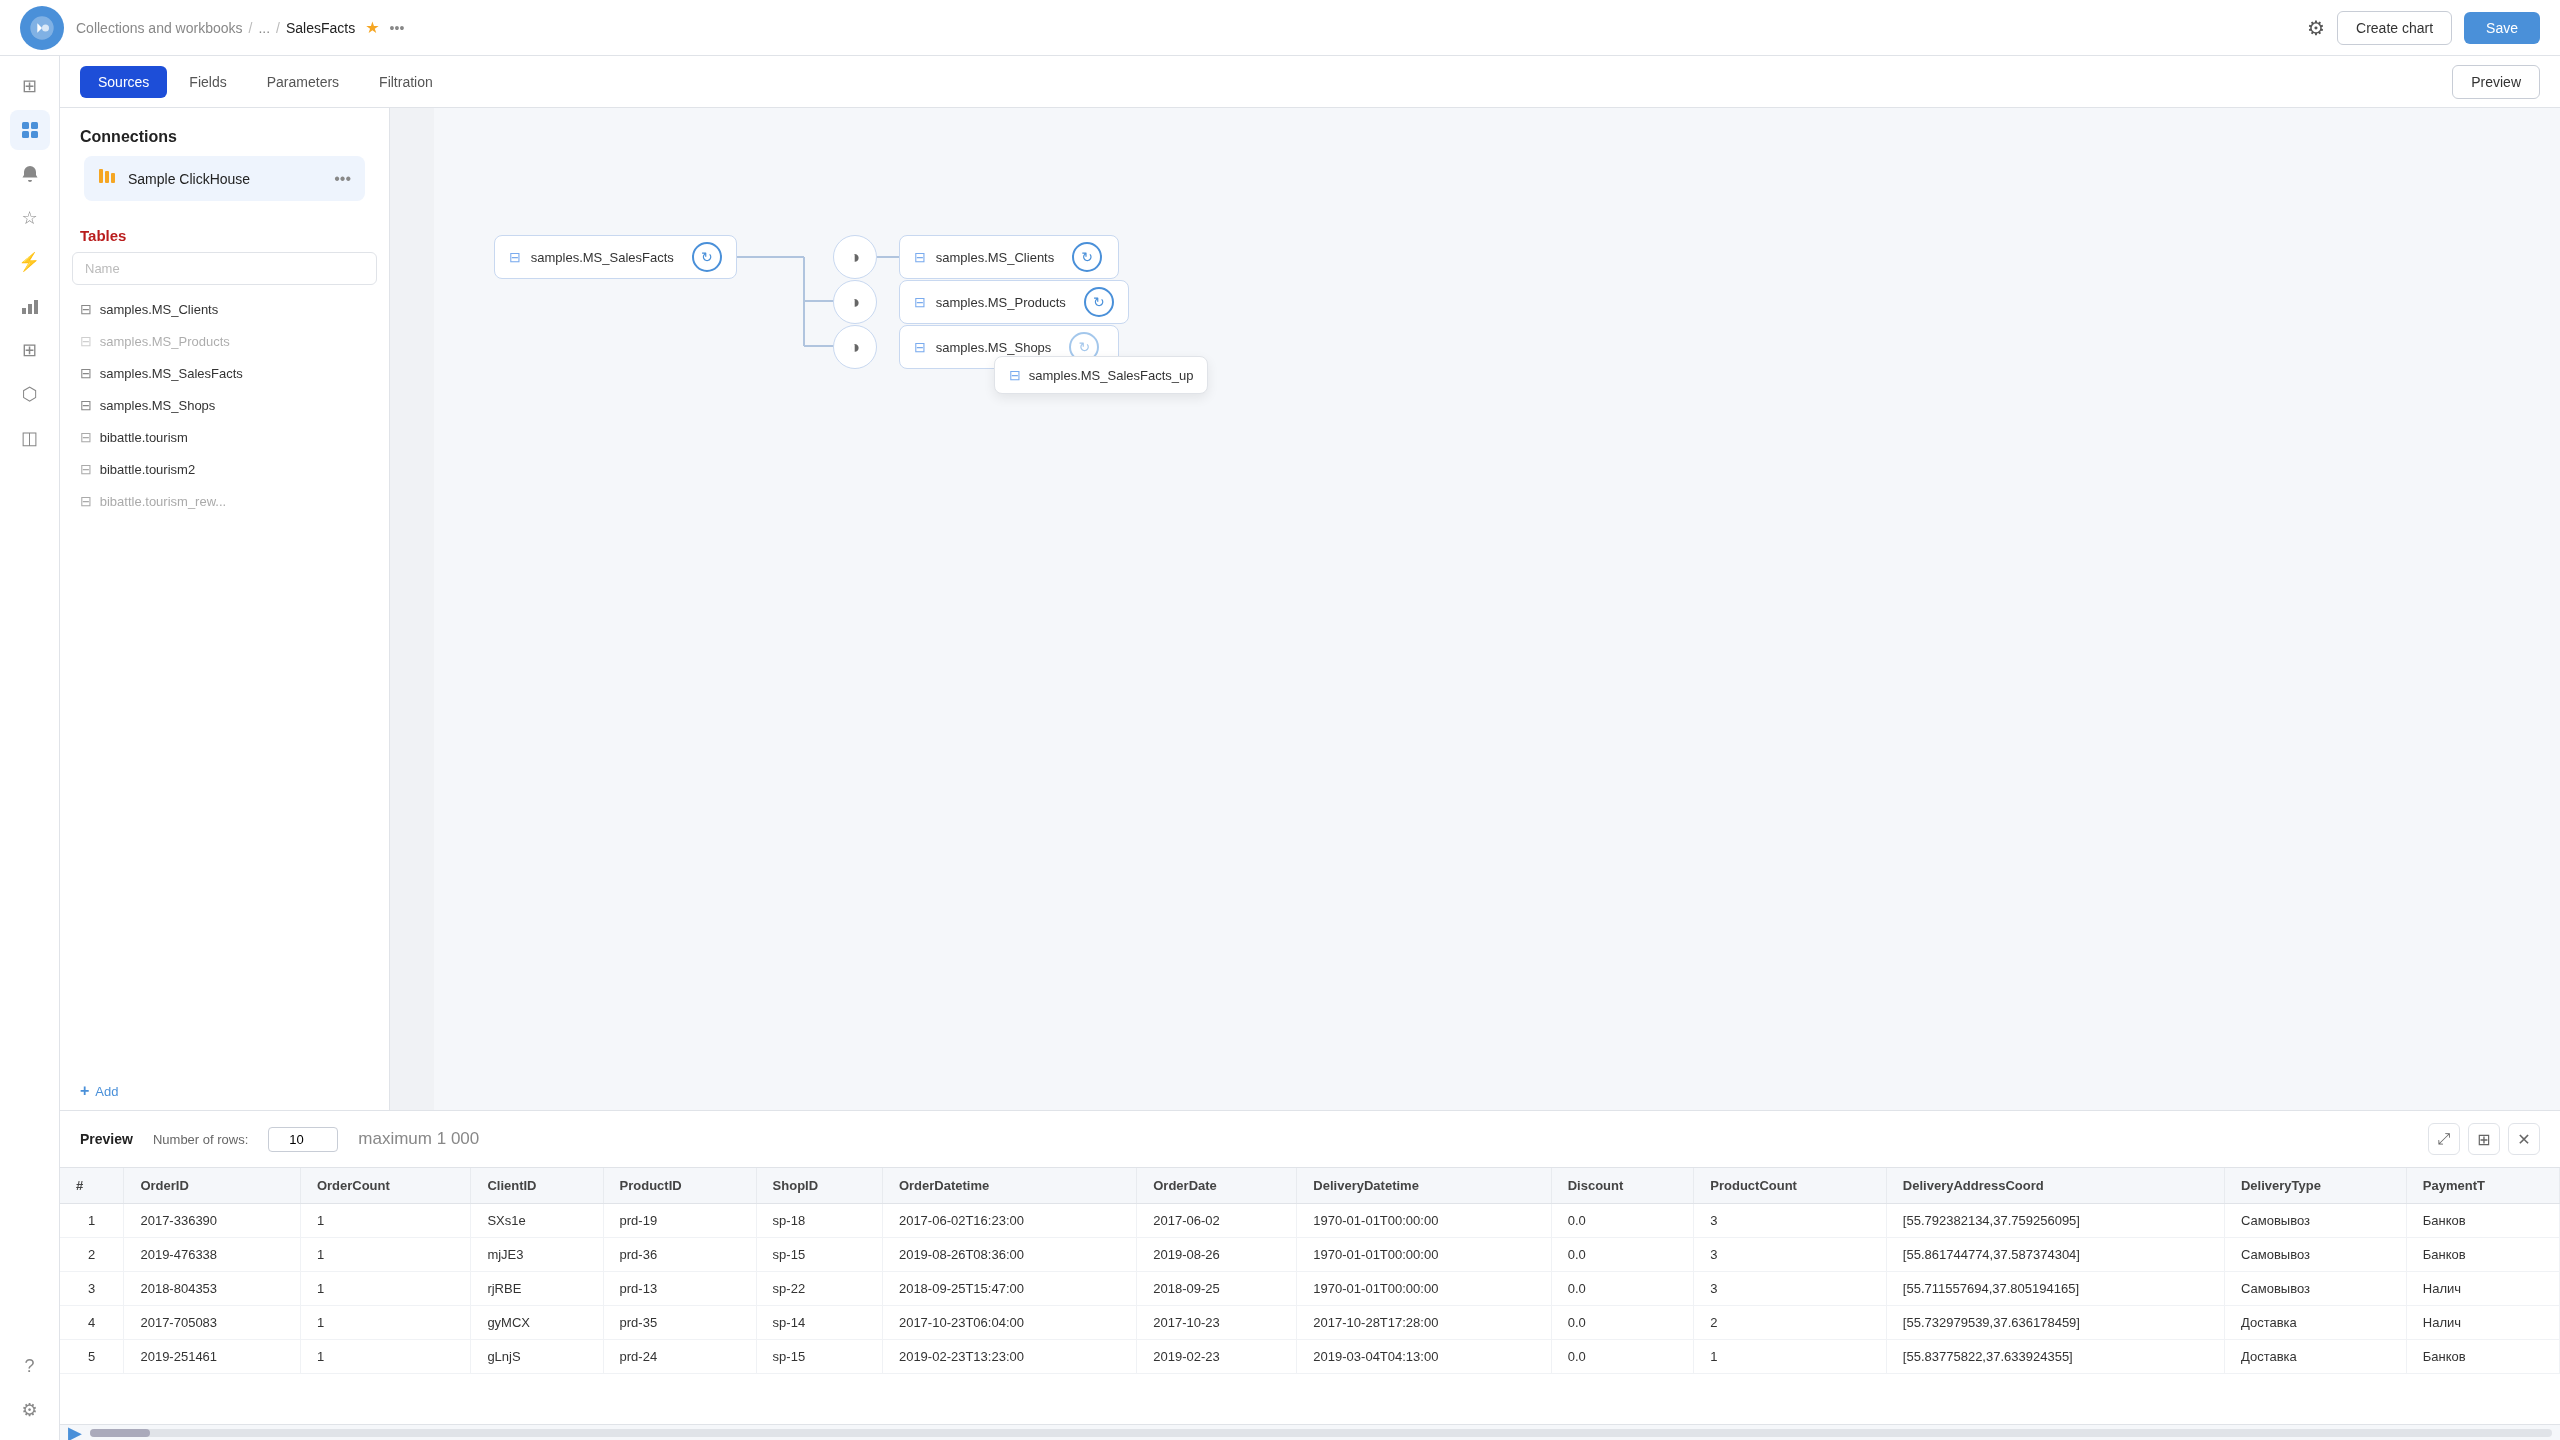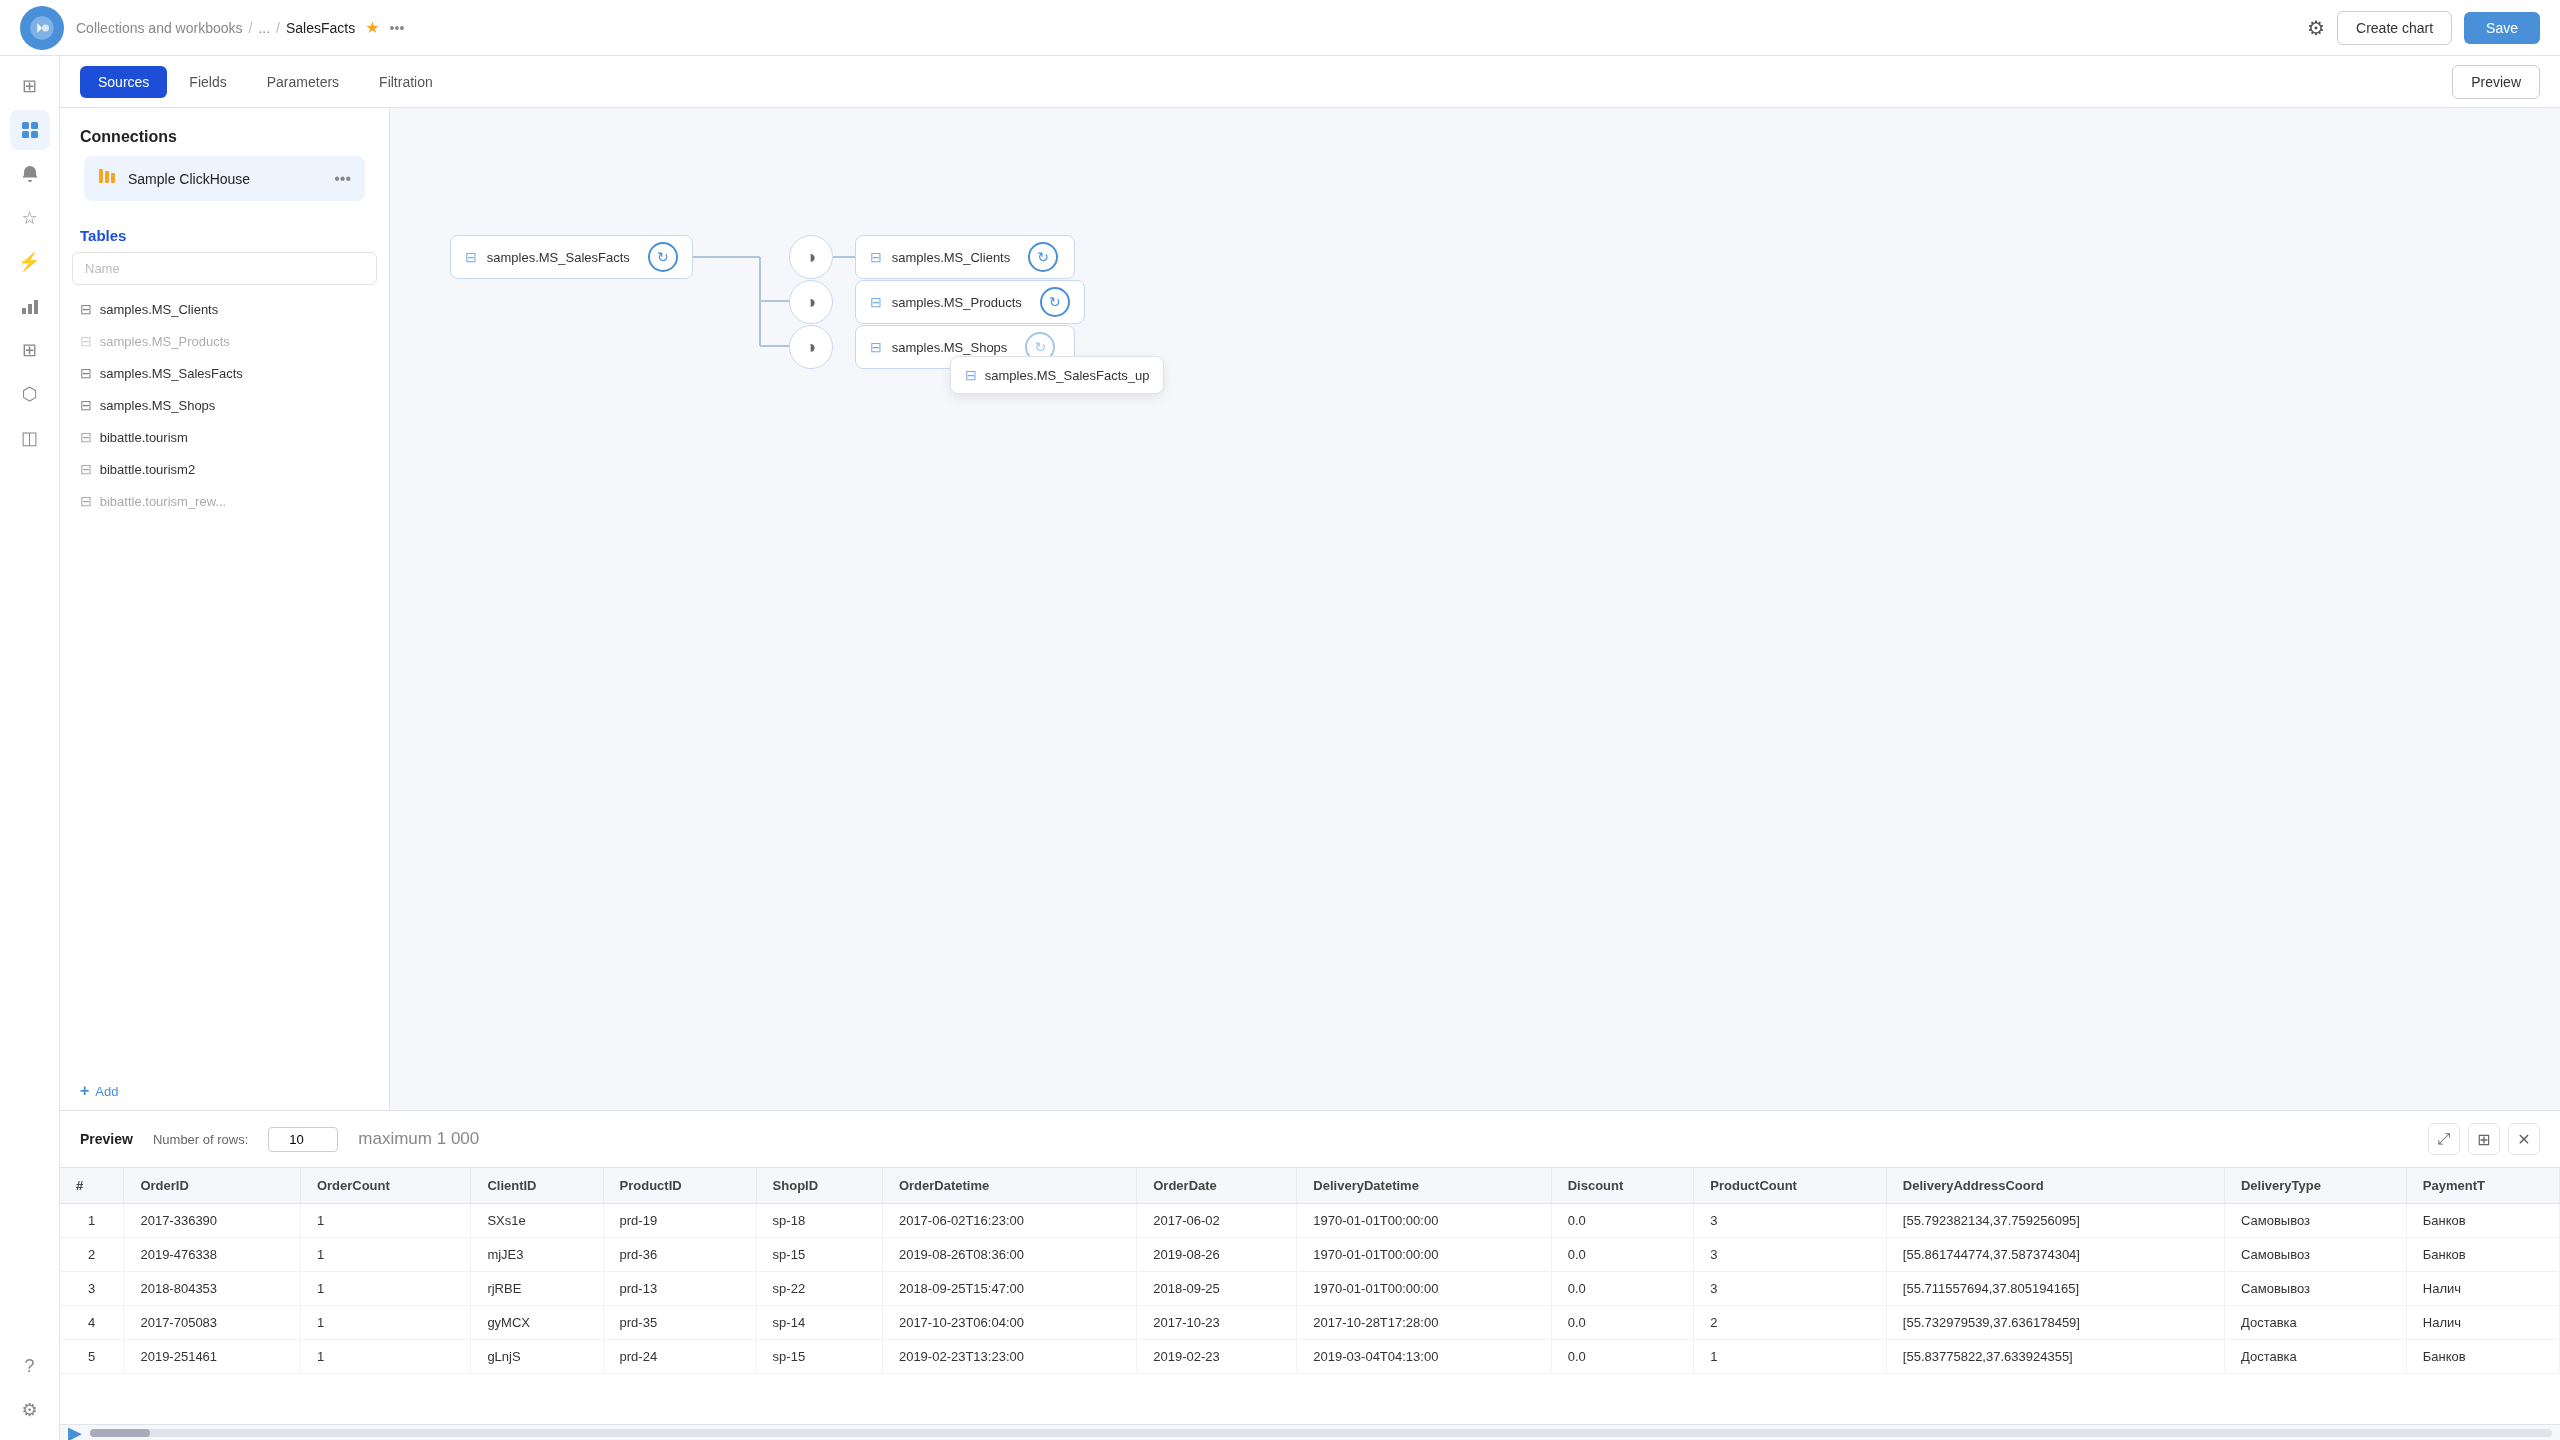--- a/index.html
+++ b/index.html
@@ -32,31 +32,31 @@
     .content-area { flex: 1; display: flex; flex-direction: column; overflow: hidden; }
 
     
     .tab-bar { display: flex; align-items: center; height: 52px; background: #fff; border-bottom: 1px solid #e0e3e8; padding: 0 20px; gap: 4px; }
     .tab-btn { padding: 8px 18px; border-radius: 6px; border: none; cursor: pointer; font-size: 14px; background: none; color: #555; }
     .tab-btn.active { background: #1d4ed8; color: #fff; }
     .tab-bar-right { margin-left: auto; }
     .btn-preview { background: #fff; border: 1px solid #c8cdd6; border-radius: 6px; padding: 8px 18px; cursor: pointer; font-size: 14px; color: #333; }
 
     
-    .middle-panel { display: flex; flex: 1; overflow: hidden; }
+    .middle-panel { display: flex; flex: 1; overflow: hidden; gap: 44px; }
 
     
     .sidebar { width: 330px; background: #fff; border-right: 1px solid #e0e3e8; display: flex; flex-direction: column; overflow: hidden; }
     .sidebar-section-title { font-size: 16px; font-weight: 600; padding: 20px 20px 10px; color: #222; }
     .connection-item { display: flex; align-items: center; background: #eef4fd; margin: 0 12px; border-radius: 8px; padding: 10px 14px; gap: 10px; cursor: pointer; }
     .connection-icon { color: #f5a623; font-size: 18px; }
     .connection-name { flex: 1; font-size: 14px; font-weight: 500; color: #222; }
     .connection-more { color: #888; font-size: 16px; cursor: pointer; }
     .tables-section { padding: 0 12px; flex: 1; overflow: hidden; display: flex; flex-direction: column; }
-    .tables-title { font-size: 15px; font-weight: 600; color: #1d4ed8; padding: 14px 8px 8px; }
+    .tables-title { font-size: 15px; font-weight: 600; color: #b91c1c; padding: 14px 8px 8px; }
     .tables-search { width: 100%; padding: 8px 12px; border: 1px solid #e0e3e8; border-radius: 6px; font-size: 13px; color: #333; outline: none; margin-bottom: 8px; }
     .tables-search::placeholder { color: #bbb; }
     .tables-list { flex: 1; overflow-y: auto; }
     .table-item { display: flex; align-items: center; padding: 8px 8px; gap: 8px; cursor: pointer; border-radius: 6px; }
     .table-item.disabled { opacity: 0.4; }
     .table-icon { color: #888; font-size: 14px; }
     .table-name { font-size: 13px; color: #333; }
     .add-btn { display: flex; align-items: center; gap: 6px; padding: 10px 8px; cursor: pointer; color: #4a90d9; font-size: 13px; font-weight: 500; }
 
     

